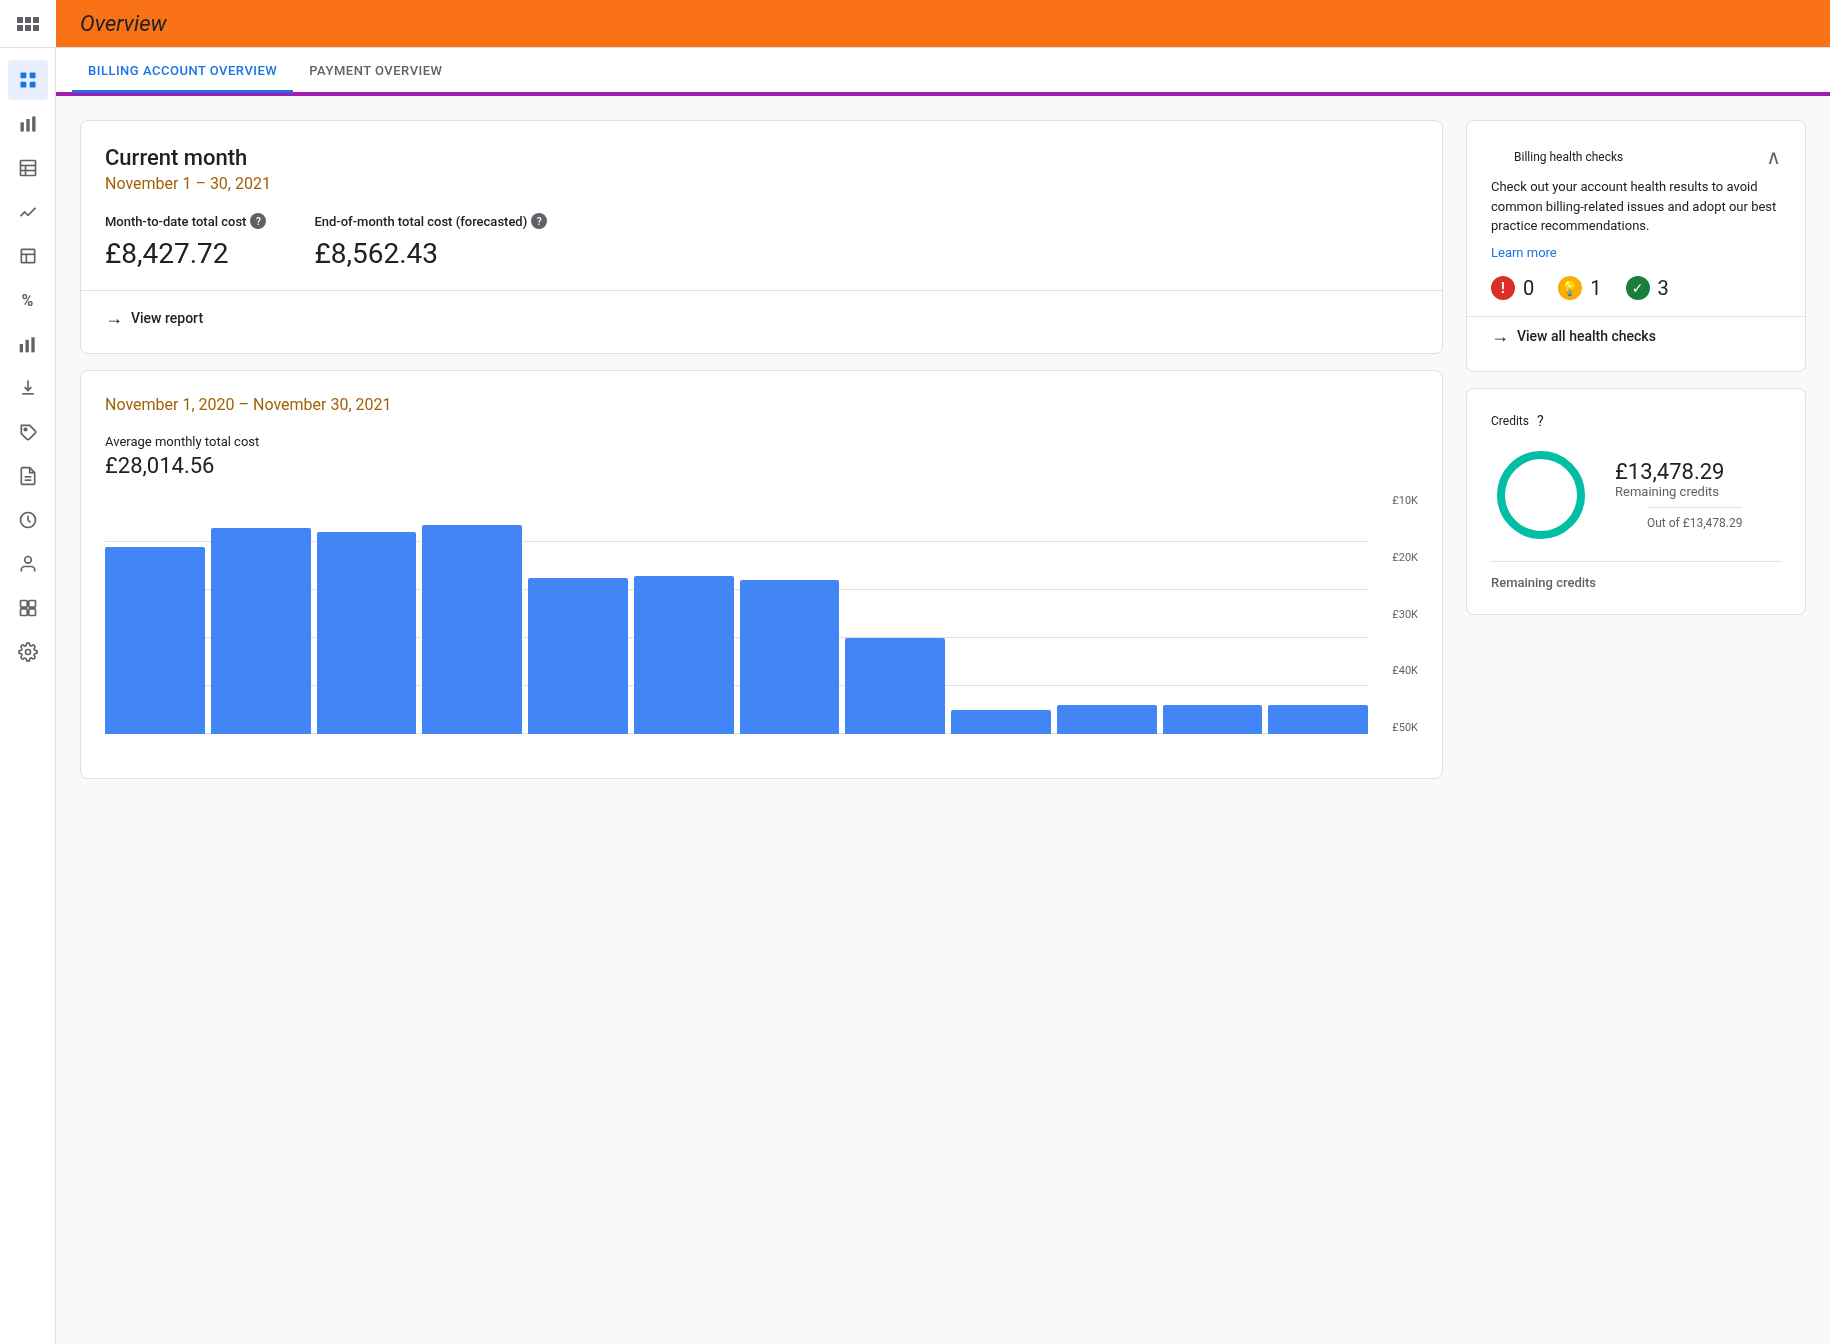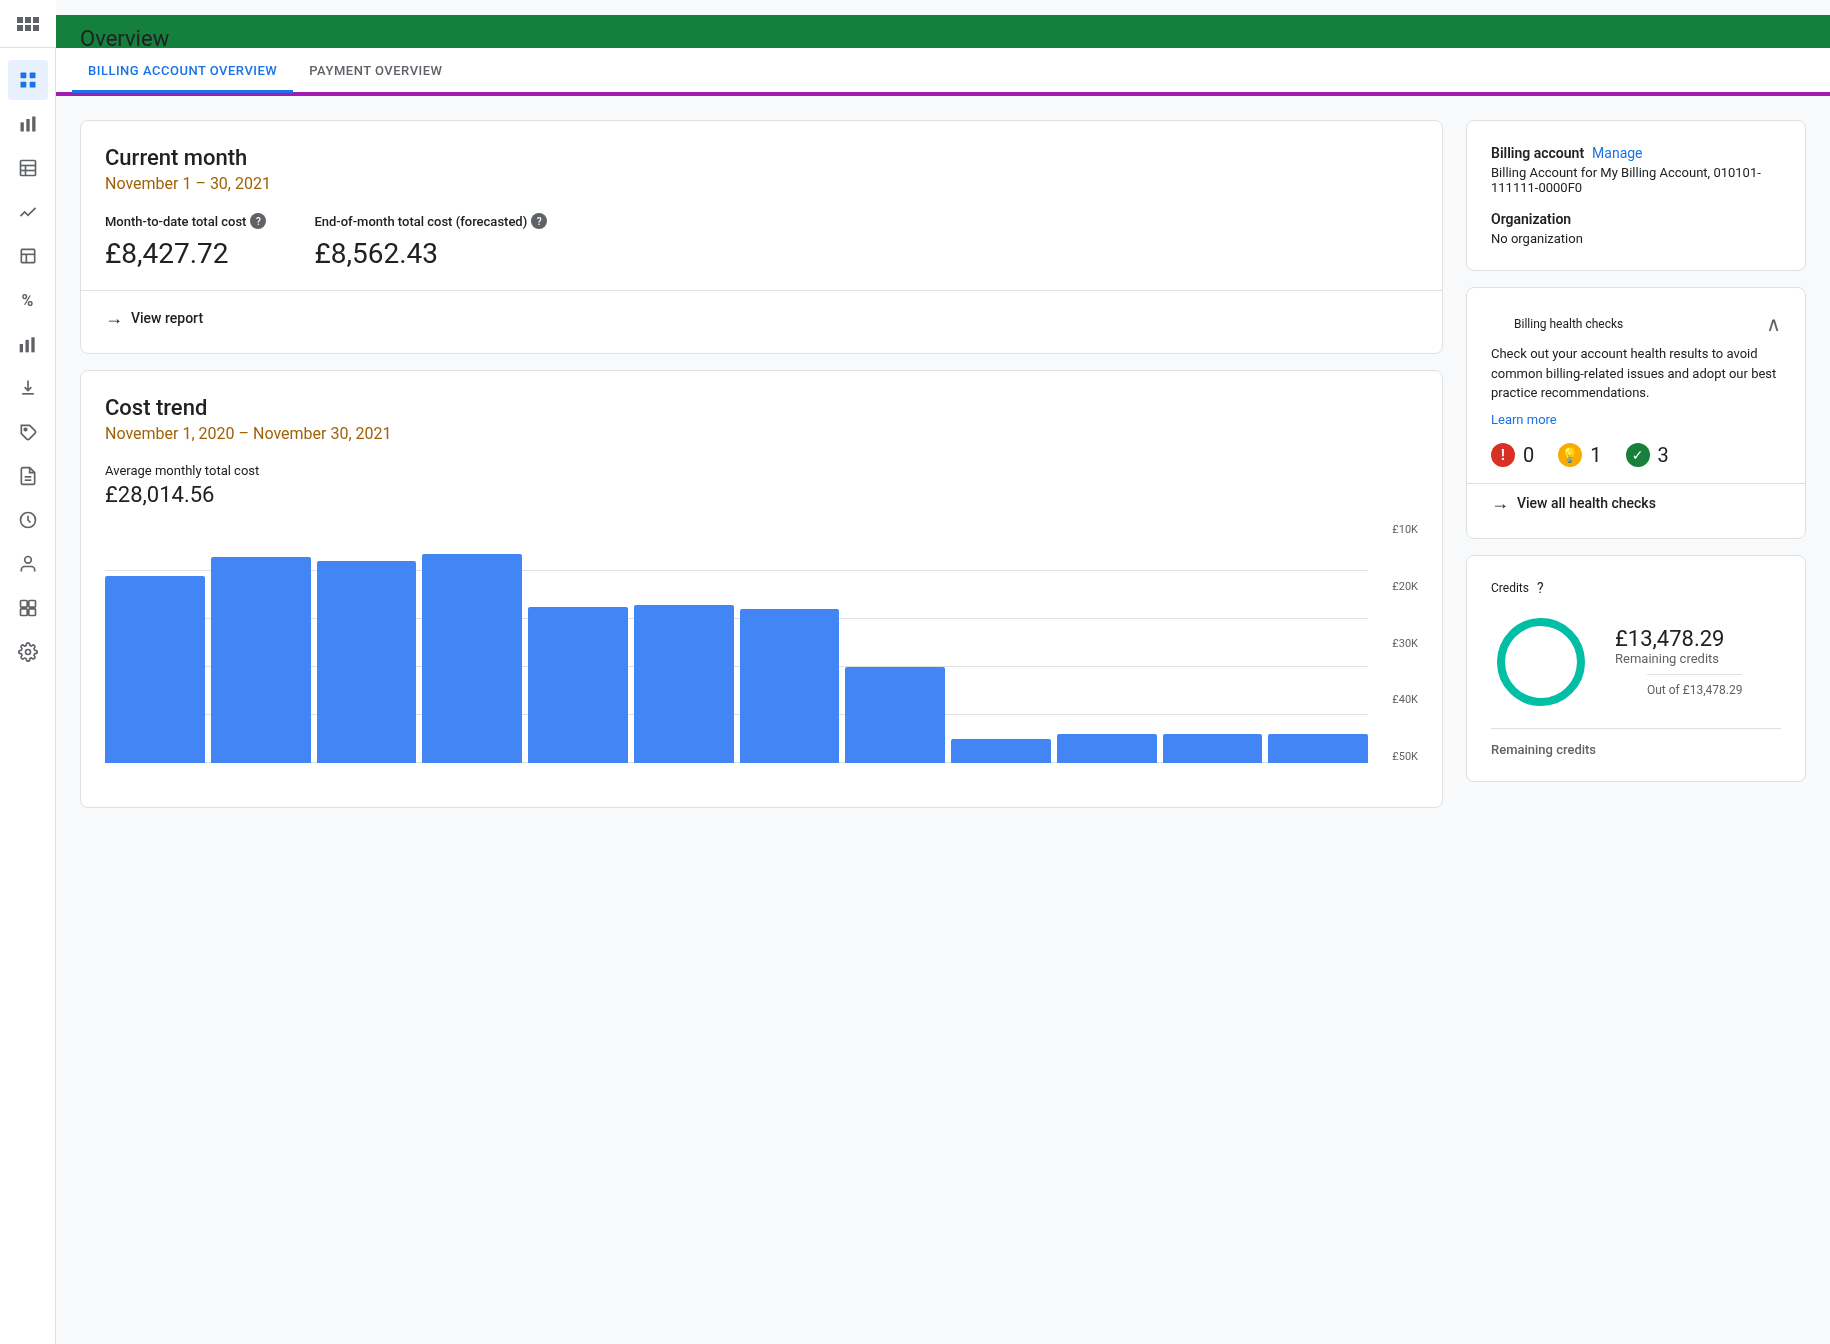--- a/index.html
+++ b/index.html
@@ -30,28 +30,29 @@
     }
     .sidebar-icon.active {
       background: #e8f0fe;
       color: #1a73e8;
     }
 
     
     .topbar {
       position: absolute;
       left: 56px;
-      top: 15px;
+      top: 0;
       right: 0;
       height: 48px;
-      background: #15803d;
+      background: #f97316;
       border-bottom: 1px solid #e0e0e0;
       display: flex;
       align-items: center;
       padding: 0 24px;
+      font-style: italic;
     }
     .topbar-title {
       font-size: 22px;
       font-weight: 400;
       color: #202124;
     }
 
     
     .tabbar {
       position: absolute;
@@ -587,21 +588,20 @@
 
       <hr class="divider">
 
       <a class="view-report-link">
         <span class="arrow-icon">→</span>
         <span>View report</span>
       </a>
     </div>
 
     <div class="card">
-      <div class="card-title">Cost trend</div>
       <div class="card-subtitle">November 1, 2020 – November 30, 2021</div>
 
       <div style="margin-bottom:12px;">
         <div style="font-size:13px;font-weight:400;color:#202124;margin-bottom:4px;">Average monthly total cost</div>
         <div style="font-size:22px;font-weight:400;">£28,014.56</div>
       </div>
 
       <div class="chart-container">
 
         <div class="chart-gridlines">
@@ -633,29 +633,20 @@
           <div class="chart-y-label">£30K</div>
           <div class="chart-y-label">£20K</div>
           <div class="chart-y-label">£10K</div>
         </div>
       </div>
     </div>
   </div>
 
   <div class="right-col">
 
-    <div class="card billing-account-card">
-      <div class="ba-row">
-        <span class="ba-label">Billing account</span>
-        <a class="ba-link">Manage</a>
-      </div>
-      <div class="ba-value">Billing Account for My Billing Account, 010101-111111-0000F0</div>
-      <div class="ba-org-label">Organization</div>
-      <div class="ba-org-value">No organization</div>
-    </div>
 
     <div class="card">
       <div class="health-header">
         <span class="health-title">Billing health checks</span>
         <span class="chevron">∧</span>
       </div>
       <div class="health-desc">Check out your account health results to avoid common billing-related issues and adopt our best practice recommendations.</div>
       <a class="health-learn-more">Learn more</a>
 
       <div class="health-stats">

